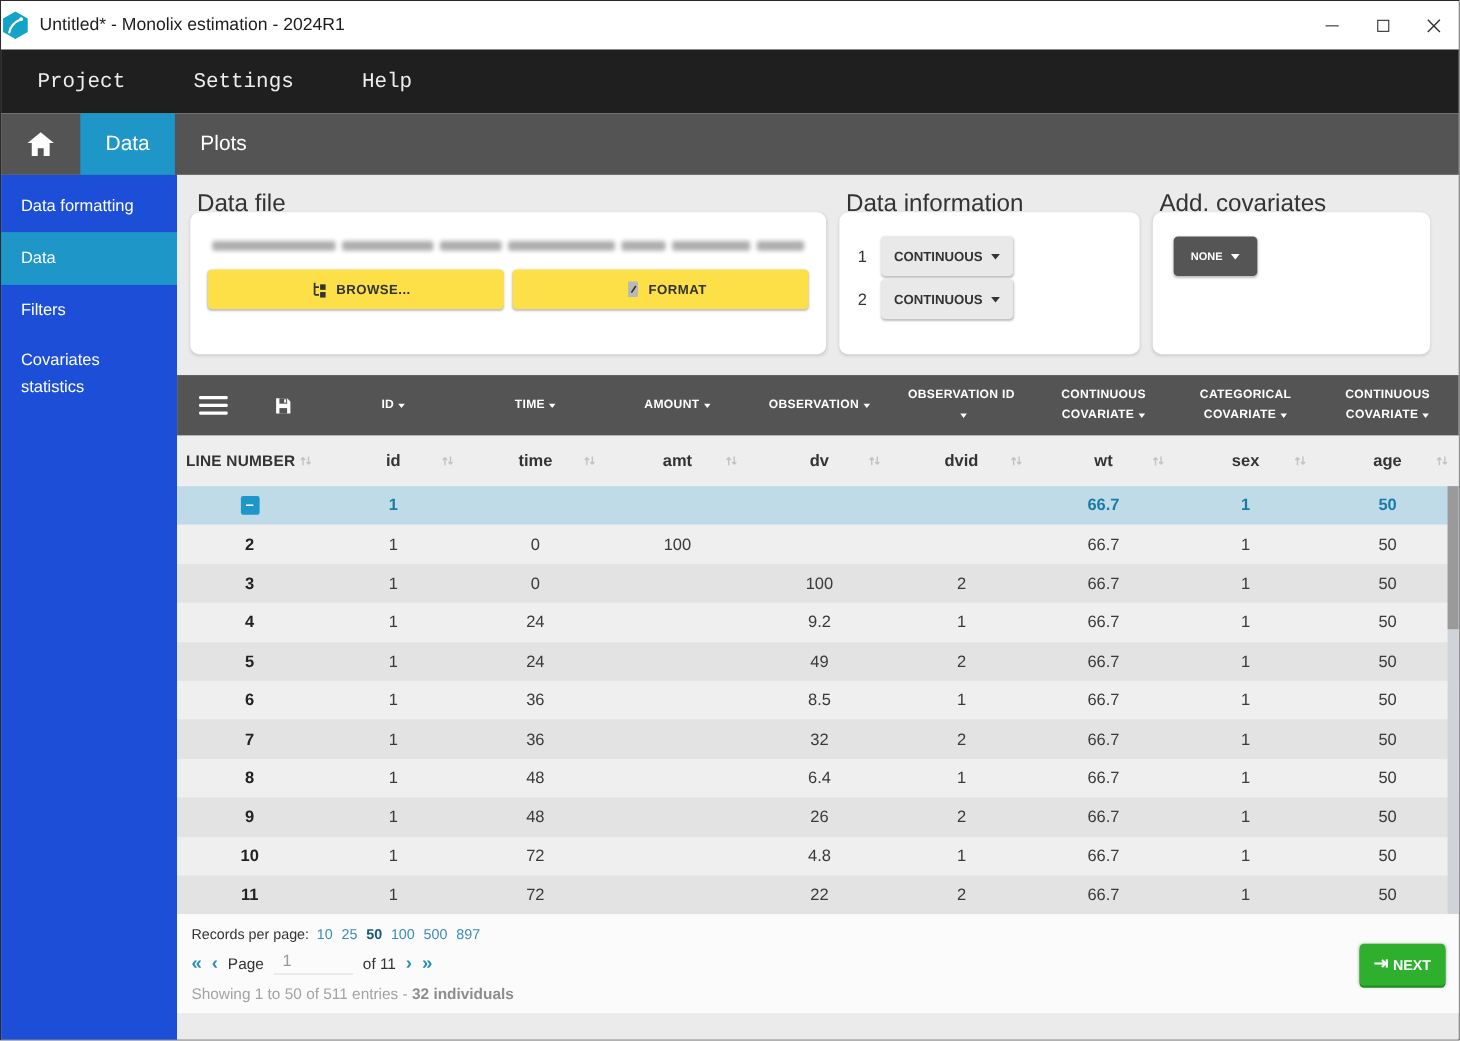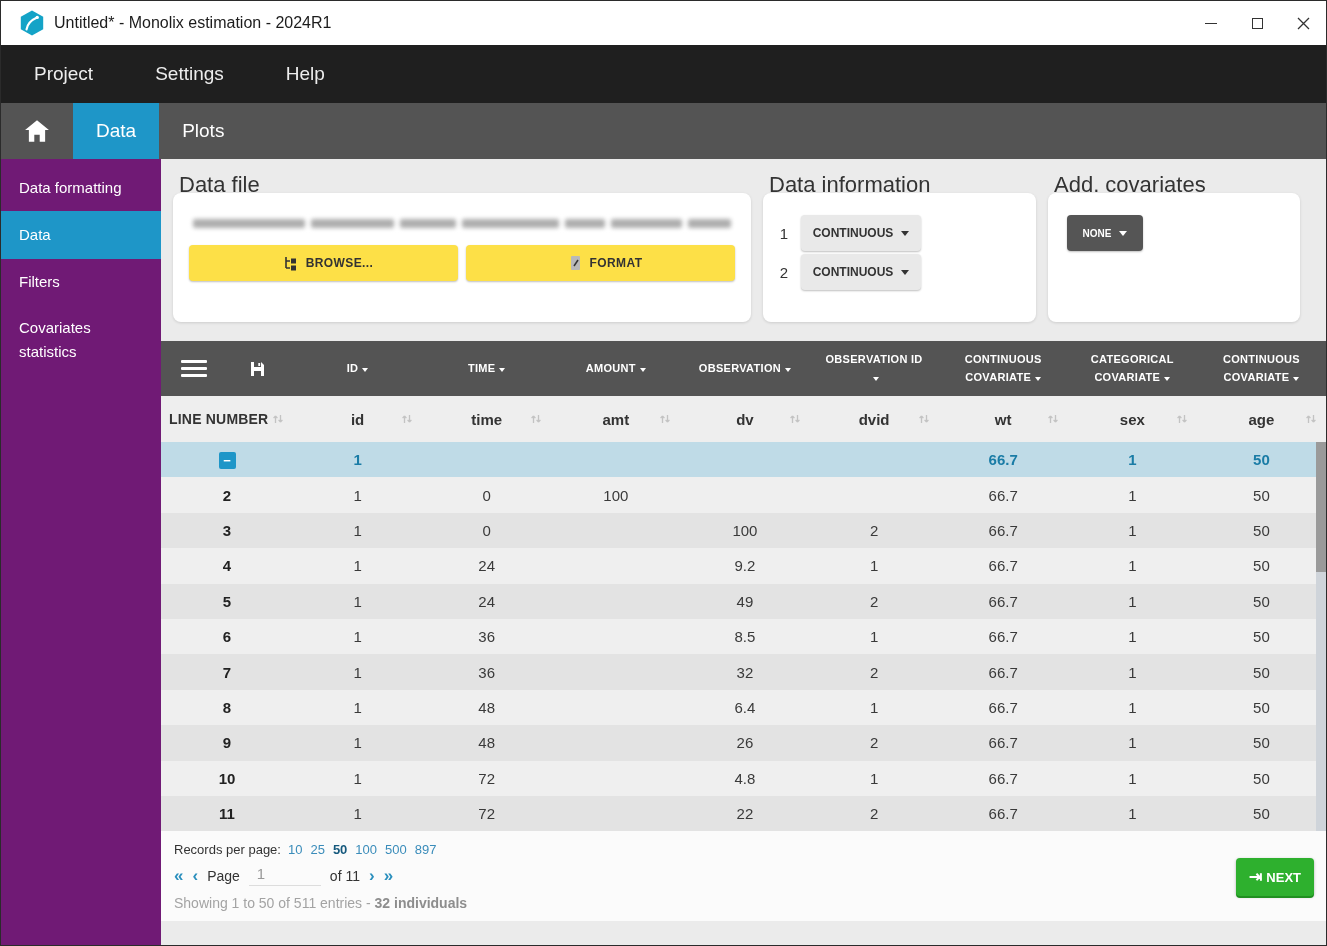--- a/index.html
+++ b/index.html
@@ -5,43 +5,43 @@
   * { box-sizing: border-box; }
   html,body { margin:0; padding:0; }
   body {
     width:1327px; height:946px; overflow:hidden;
     font-family:"Liberation Sans", sans-serif;
     background:#ebebeb;
   }
   .window { width:1327px; height:946px; display:flex; flex-direction:column; border:1px solid #2b2b2b; background:#ebebeb; }
 
   
-  .titlebar { flex:0 0 44px; background:#fff; display:flex; align-items:center; padding-left:18px; }
+  .titlebar { flex:0 0 44px; background:#fff; display:flex; align-items:center; padding-left:0; }
   .logo { width:26px; height:26px; margin-right:9px; }
   .title-text { font-size:16px; color:#1c1c1c; }
   .win-controls { margin-left:auto; display:flex; height:100%; }
   .win-btn { width:46px; display:flex; align-items:center; justify-content:center; background:none; border:none; cursor:default; }
   .min-glyph { width:12px; height:1px; background:#333; display:block; }
   .max-glyph { width:11px; height:11px; border:1px solid #333; display:block; }
 
   
-  .menubar { flex:0 0 58px; background:#1f1f1f; display:flex; align-items:center; padding-left:33px; gap:62px; }
+  .menubar { flex:0 0 58px; background:#1f1f1f; display:flex; align-items:center; padding-left:33px; gap:62px;font-family:Liberation Mono, monospace; }
   .menu-item { color:#ededed; font-size:19px; }
 
   
   .tabbar { flex:0 0 56px; background:#545454; display:flex; align-items:stretch; }
   .home-tab { width:72px; display:flex; align-items:center; justify-content:center; }
   .tabs { display:flex; }
   .tab { display:flex; align-items:center; padding:0 23px; color:#fff; font-size:19px; }
   .tab.active { background:#1e96c8; }
   .tab + .tab { margin-left:0; }
 
   
   .main { flex:1; display:flex; min-height:0; }
-  .sidebar { flex:0 0 160px; background:#701a75; padding-top:6px; }
+  .sidebar { flex:0 0 160px; background:#1d4ed8; padding-top:6px; }
   .side-item { color:#fff; font-size:15px; padding:11px 38px 11px 18px; line-height:1.6; }
   .side-item.active { background:#1e96c8; padding-top:12px; padding-bottom:12px; }
   .content { flex:1; display:flex; flex-direction:column; min-width:0; background:#ebebeb; }
 
   
   .cards { display:flex; gap:12px; padding:13px 12px 0 12px; }
   .section { display:flex; flex-direction:column; }
   .section-title { font-size:22px; font-weight:400; color:#333; margin:0 0 0 6px; position:relative; z-index:2; height:30px; }
   .card { background:#fff; border-radius:8px; box-shadow:0 1px 3px rgba(0,0,0,0.13); margin-top:-9px; padding:22px 16px 16px; height:129px; }
   .sec-datafile { width:578px; }

